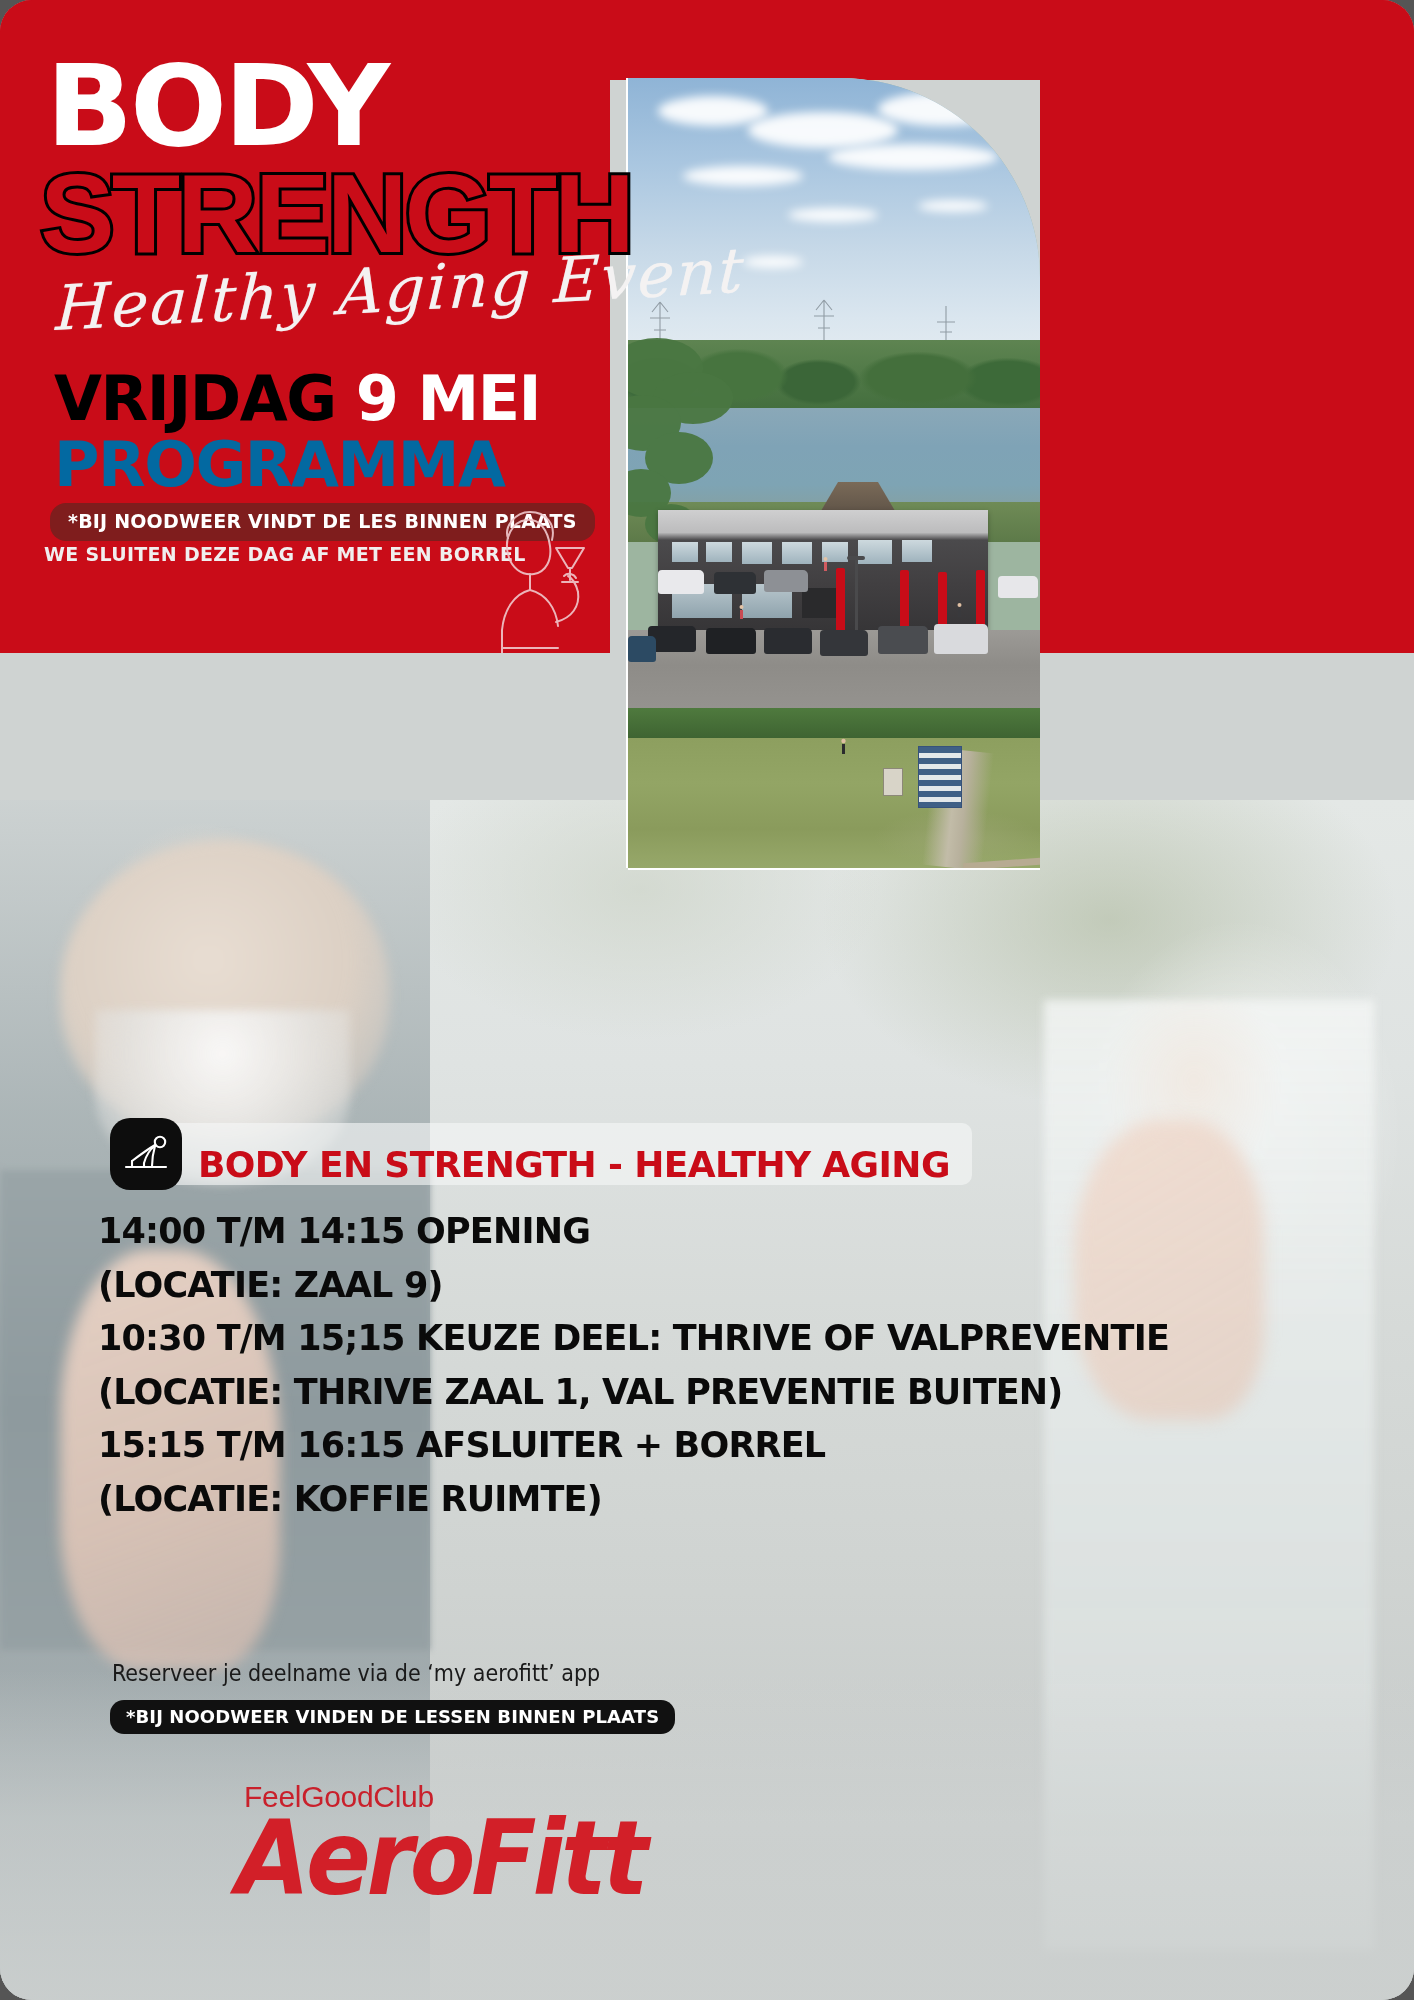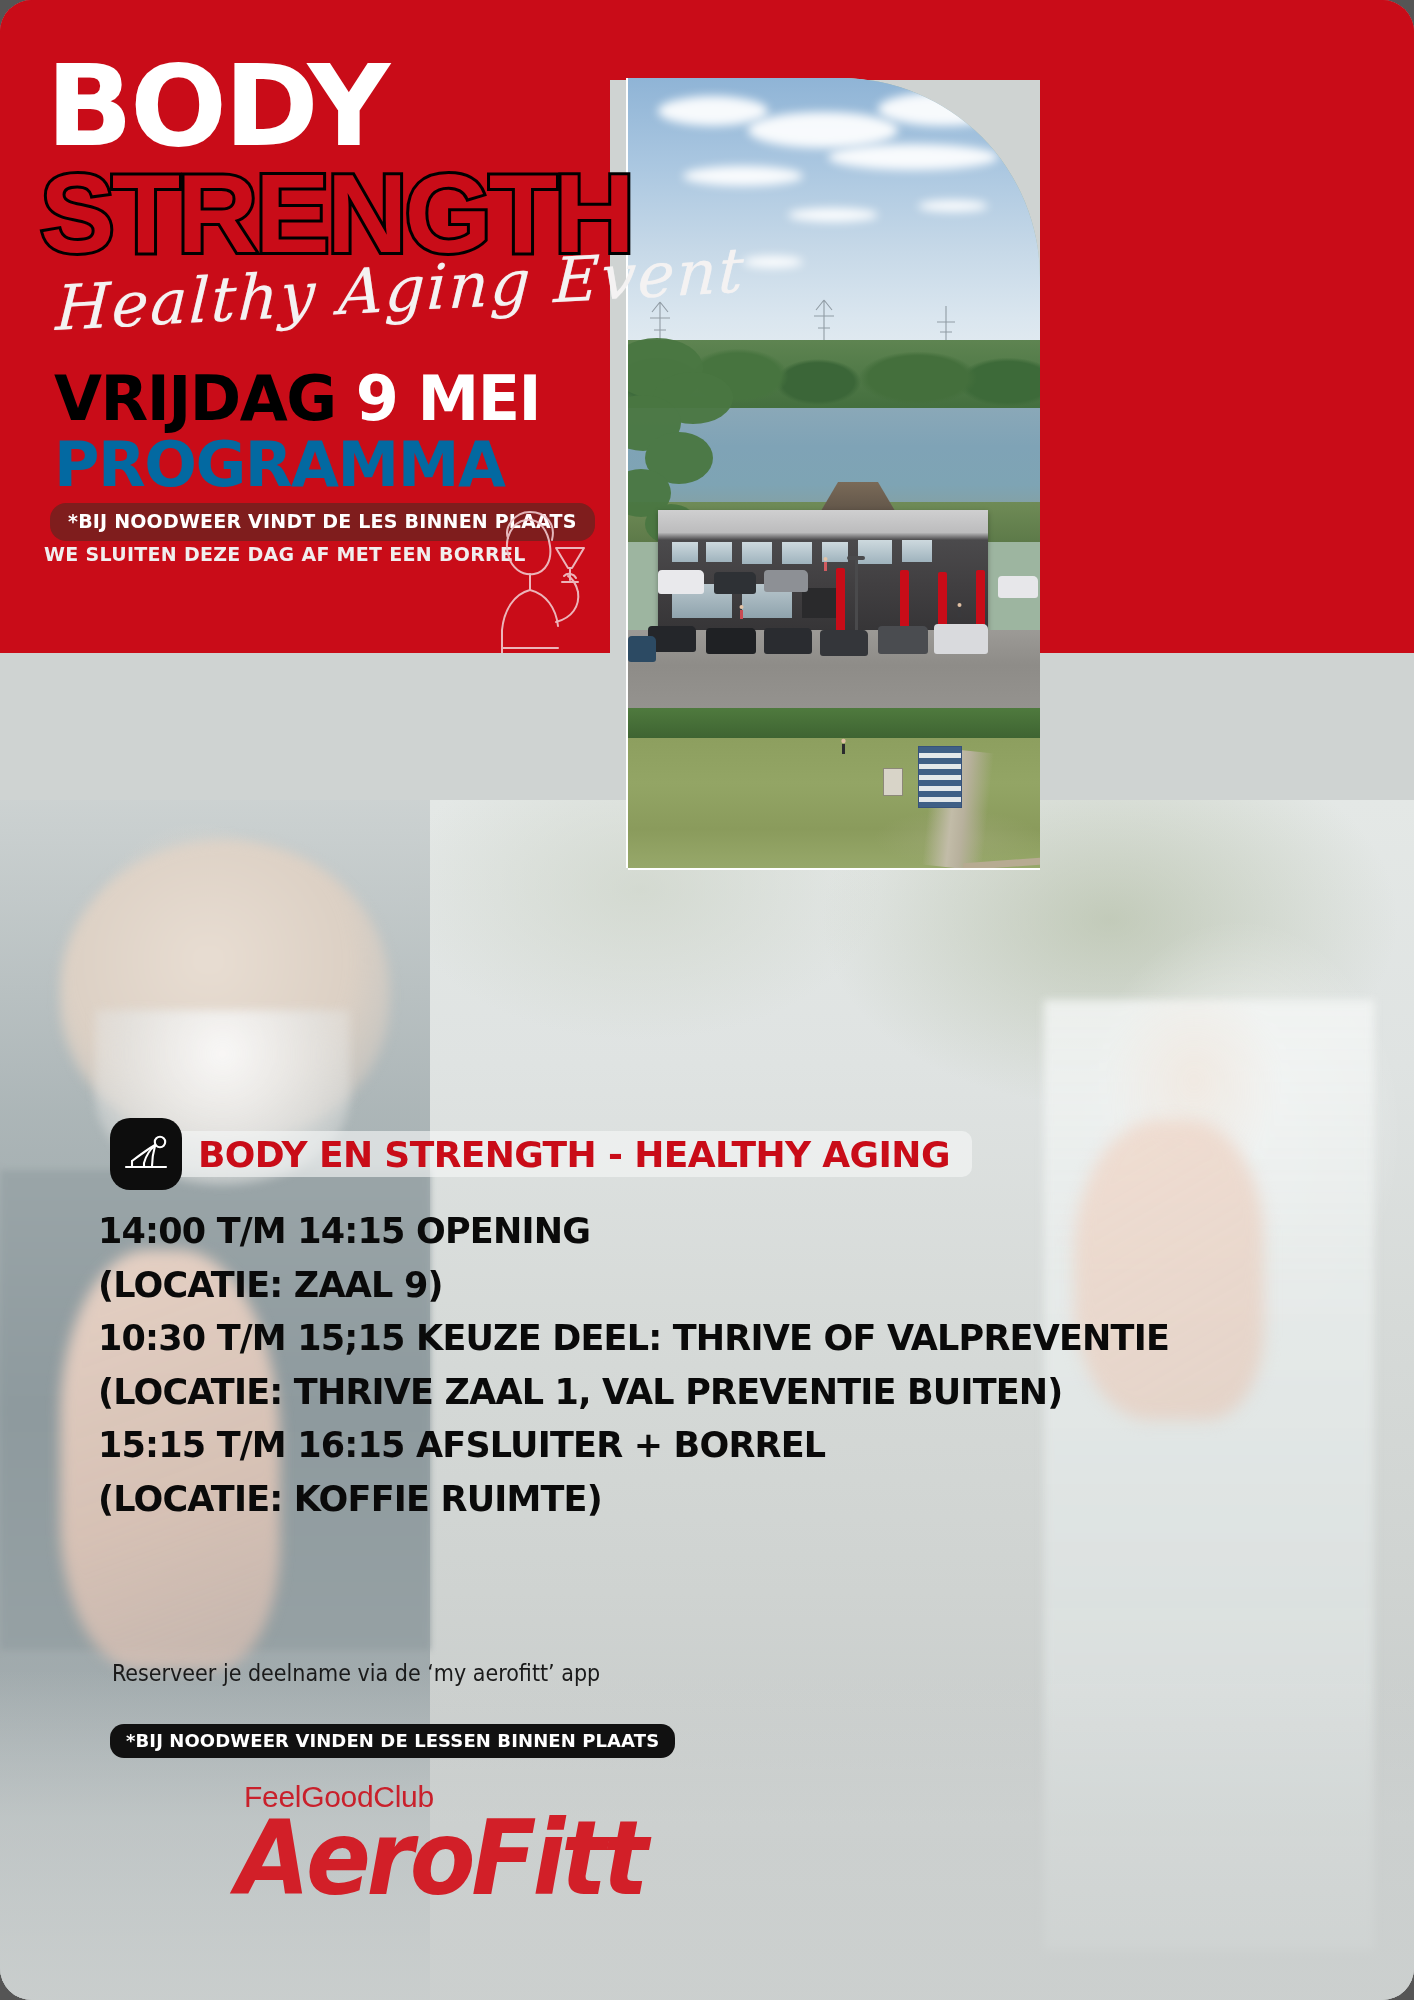--- a/index.html
+++ b/index.html
@@ -283,22 +283,22 @@
   .prog-icon {
     width:72px; height:72px;
     background:#0d0d0d;
     border-radius:20px;
     display:flex; align-items:center; justify-content:center;
     flex:0 0 auto;
     position:relative; z-index:2;
   }
   .prog-title-bar {
     margin-left:-12px;
-    height:46px;
-    display:flex; align-items:center;
+    height:62px;
+    display:flex; align-items:flex-end;
     padding:0 22px 0 28px;
     background:rgba(245,247,247,.62);
     border-radius:0 10px 10px 0;
   }
   .prog-title {
     font-family:"DejaVu Sans", sans-serif;
     font-weight:900;
     font-size:36px;
     letter-spacing:-.6px;
     color:#c90c18;
@@ -334,21 +334,20 @@
     position:absolute; left:110px; top:1700px;
     z-index:7;
     background:#111; color:#fff;
     border-radius:14px;
     padding:6px 16px 7px 16px;
     font-family:"DejaVu Sans", sans-serif;
     font-weight:900;
     font-size:18px;
     letter-spacing:.1px;
     white-space:nowrap;
-    margin-top:24px;
   }
   .logo {
     position:absolute; left:236px; top:1780px;
     z-index:7;
   }
   .logo-sub {
     font-family:"Liberation Sans", sans-serif;
     font-weight:400;
     font-size:30px;
     color:#c9202b;

